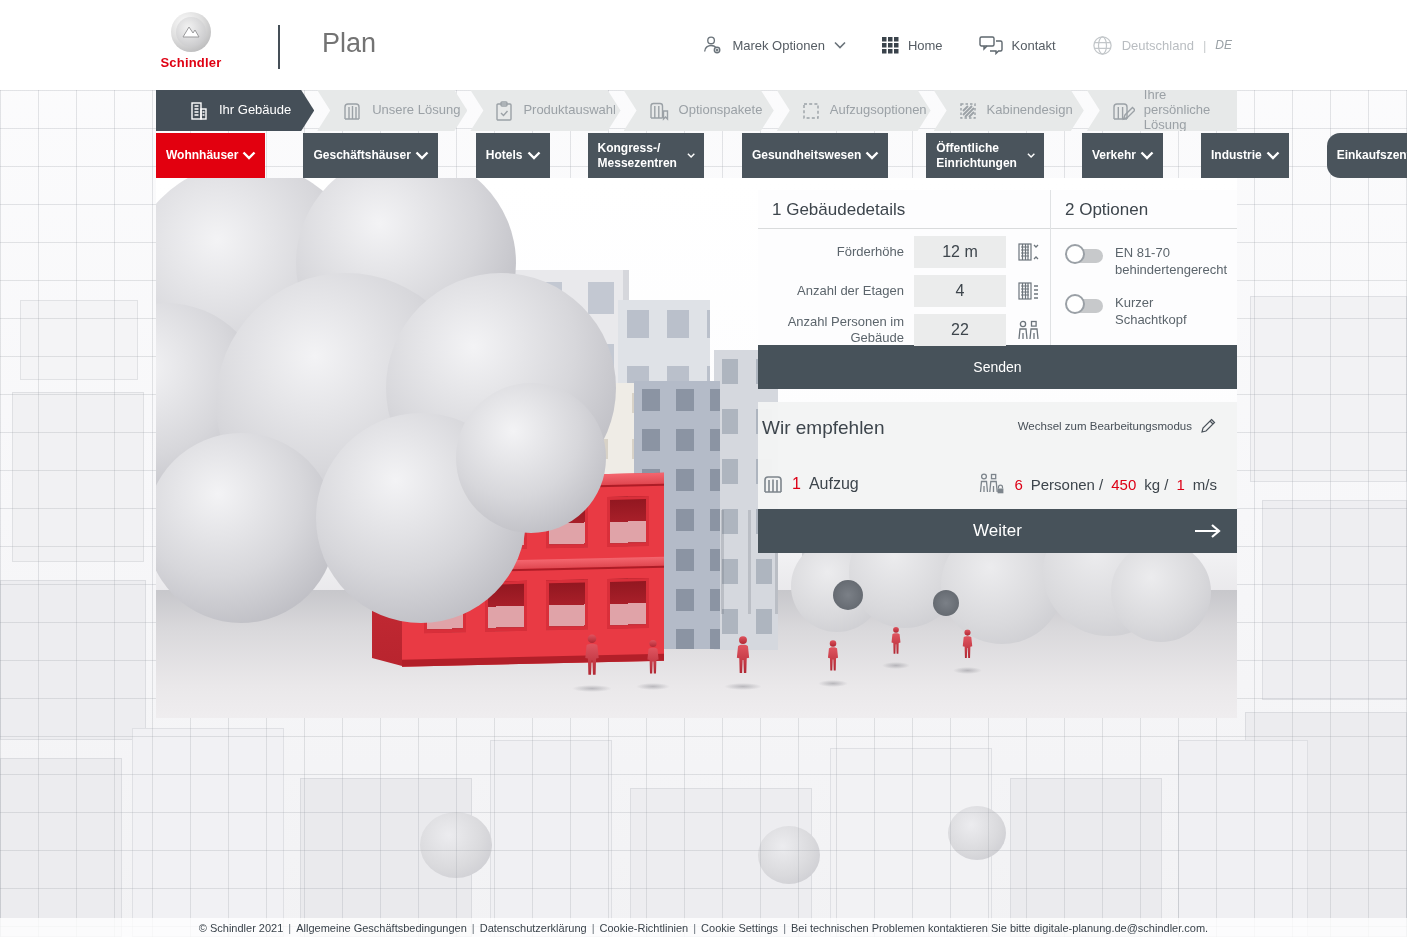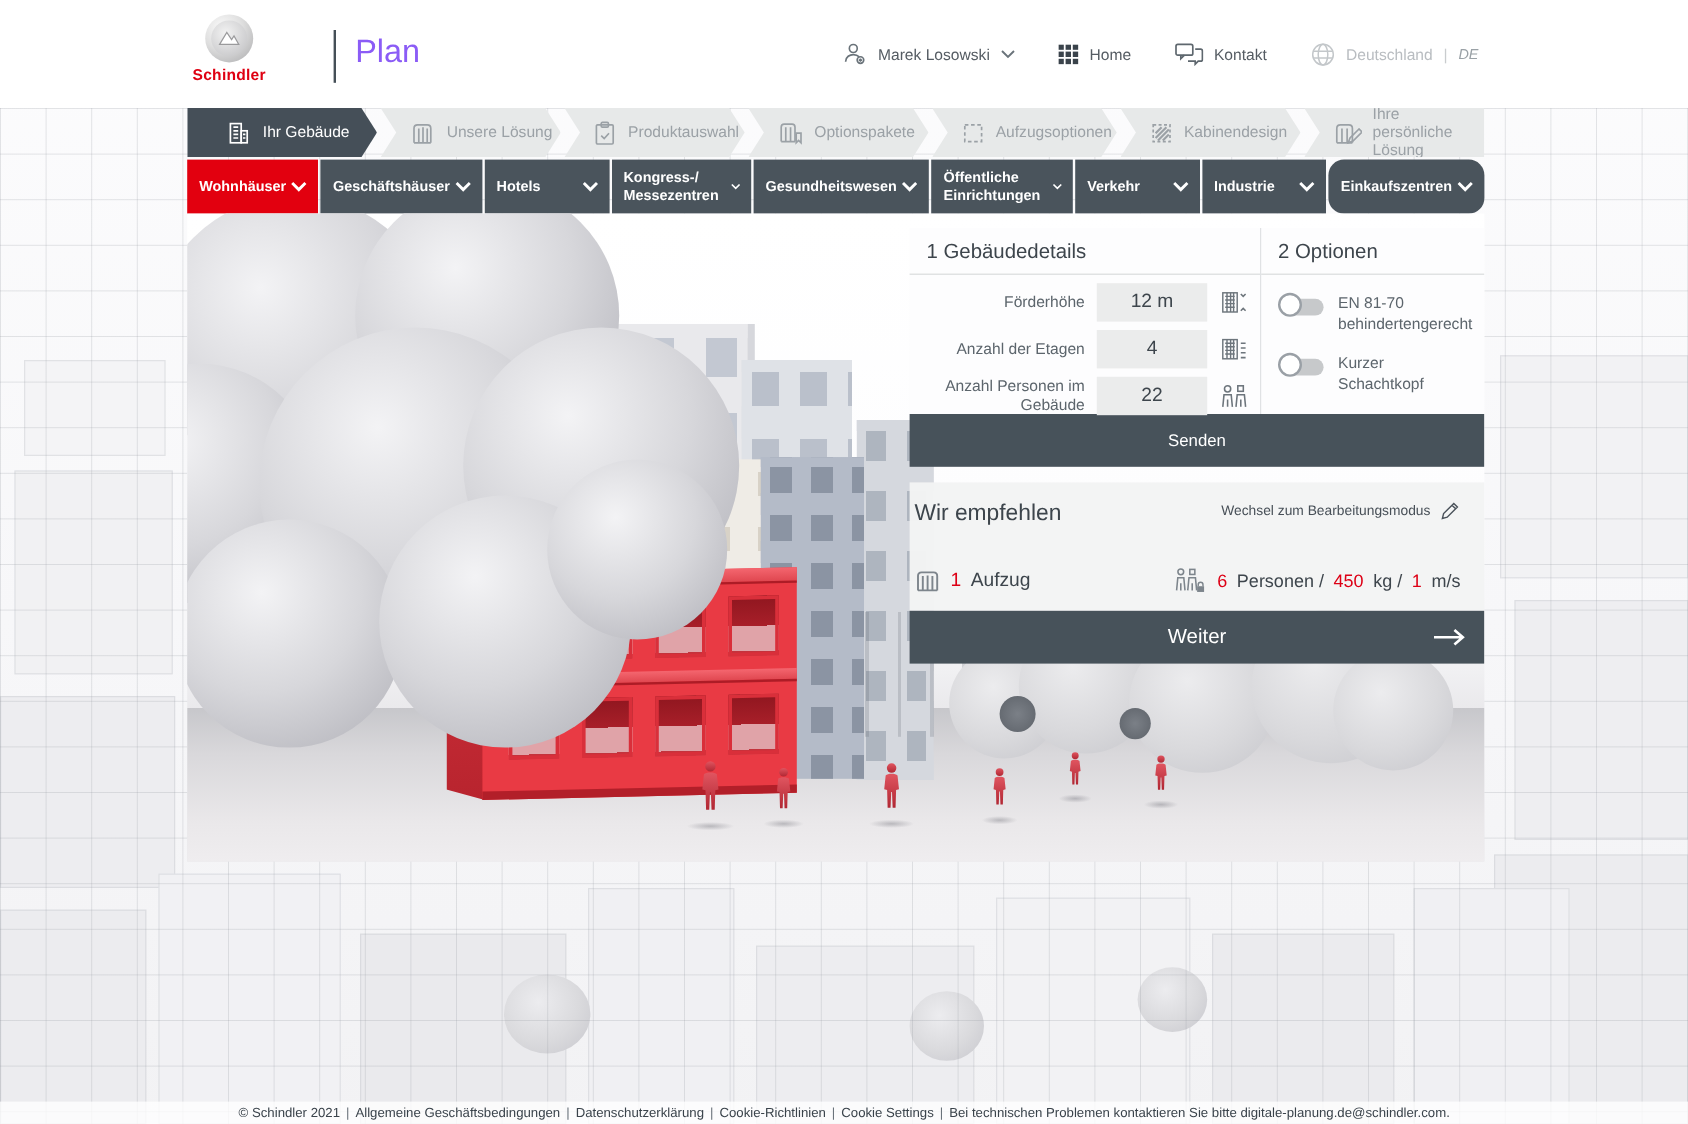--- a/index.html
+++ b/index.html
@@ -25,40 +25,40 @@
   .header { position:absolute; top:0; left:0; width:100%; height:90px; background:#fff; z-index:10; }
   .logo { position:absolute; left:160px; top:12px; width:62px; text-align:center; cursor:pointer; }
   .logo-circle { width:40px; height:40px; margin:0 auto; border-radius:50%;
     background:radial-gradient(circle at 35% 28%, #fafafa 0%, #dedede 45%, #a9a9ab 100%);
     display:flex; align-items:center; justify-content:center; }
   .logo-inner { width:30px; height:30px; border-radius:50%;
     background:radial-gradient(circle at 40% 35%, #f2f2f2, #c9c9cb 80%);
     display:flex; align-items:center; justify-content:center; }
   .brand-text { font-size:13px; font-weight:700; color:#df0012; letter-spacing:.2px; margin-top:3px; }
   .header-divider { position:absolute; left:278px; top:25px; width:2px; height:44px; background:#454f57; }
-  .app-title { position:absolute; left:296px; top:28px; font-size:27px; color:#8b5cf6; font-weight:400; }
+  .app-title { position:absolute; left:322px; top:28px; font-size:27px; color:#737373; font-weight:400; }
   .header-nav { position:absolute; right:175px; top:0; height:90px; display:flex; align-items:center; gap:36px; }
   .hnav-item { display:flex; align-items:center; gap:9px; font-size:13px; color:#555c63; cursor:pointer; }
   .hnav-item.muted { color:#b9bdc1; }
   .lang-pipe { color:#c9ccce; font-size:13px; }
   .lang-code { color:#9aa1a6; font-size:12px;font-style:italic; }
   
   .content { position:absolute; left:156px; top:90px; width:1081px; z-index:5; }
   
   .steps { display:flex; height:41px; }
   .step { flex:1 1 0; position:relative; display:flex; align-items:center; gap:9px;
     padding:0 4px 0 24px; background:#e7e9e9; color:#9ba1a6; font-size:13px; line-height:1.15;
     margin-right:3px; cursor:pointer;
     clip-path:polygon(0 0, calc(100% - 13px) 0, 100% 50%, calc(100% - 13px) 100%, 0 100%, 13px 50%); }
   .step.first { clip-path:polygon(0 0, calc(100% - 13px) 0, 100% 50%, calc(100% - 13px) 100%, 0 100%); padding-left:16px; }
   .step.last { clip-path:polygon(0 0, 100% 0, 100% 100%, 0 100%, 13px 50%); margin-right:0; }
   .step.active { background:#454f58; color:#fff;padding-left:32px; }
   .step svg { flex:0 0 auto; }
   
-  .categories { display:flex; height:45px; margin-top:2px; }
+  .categories { display:flex; height:45px; margin-top:2px;gap:36px; }
   .cat { flex:1 1 0; margin-right:2px; background:#4a545c; color:#fff; display:flex;
     align-items:center; justify-content:space-between; padding:0 9px 0 10px; cursor:pointer; }
   .cat:last-child { margin-right:0;border-radius:13px; }
   .cat.active { background:#e2000f; }
   .cat-label { font-size:12px; font-weight:700; line-height:1.2; padding-right:4px; }
   
   .scene { position:relative; height:540px; overflow:hidden;
     background:linear-gradient(180deg,#ffffff 0%,#fdfdfe 45%,#f1f1f3 70%,#e8e7ea 78%); }
   .ground { position:absolute; left:0; right:0; bottom:0; height:128px; z-index:1;
     background:linear-gradient(180deg,#c7c7cb 0%,#d9d8db 30%,#eae8ea 75%,#efedef 100%); }
@@ -208,21 +208,21 @@
   <div class="header-divider"></div>
   <div class="app-title">Plan</div>
   <div class="header-nav">
     <div class="hnav-item">
       <svg width="22" height="22" viewBox="0 0 24 24" fill="none" stroke="#6a737a" stroke-width="1.5">
         <circle cx="11" cy="7" r="3.6"></circle>
           <path d="M4,19 C4,14.5 8,12.5 11,12.5 C13,12.5 15,13.2 16.4,14.6"></path>
         <circle cx="17.5" cy="17.5" r="3"></circle>
           <path d="M17.5,16 v3 M16,17.5 h3"></path>
       </svg>
-      <span>Marek Losowski</span>
+      <span>Marek Optionen</span>
       <svg width="12" height="8" viewBox="0 0 12 8" fill="none" stroke="#6a737a" stroke-width="1.6">
           <path d="M1,1.5 L6,6.5 L11,1.5"></path>
         </svg>
     </div>
     <div class="hnav-item">
       <svg width="17" height="17" viewBox="0 0 17 17" fill="#3a434b">
         <rect x="0" y="0" width="4.5" height="4.5"></rect>
           <rect x="6" y="0" width="4.5" height="4.5"></rect>
           <rect x="12" y="0" width="4.5" height="4.5"></rect>
         <rect x="0" y="6" width="4.5" height="4.5"></rect>

